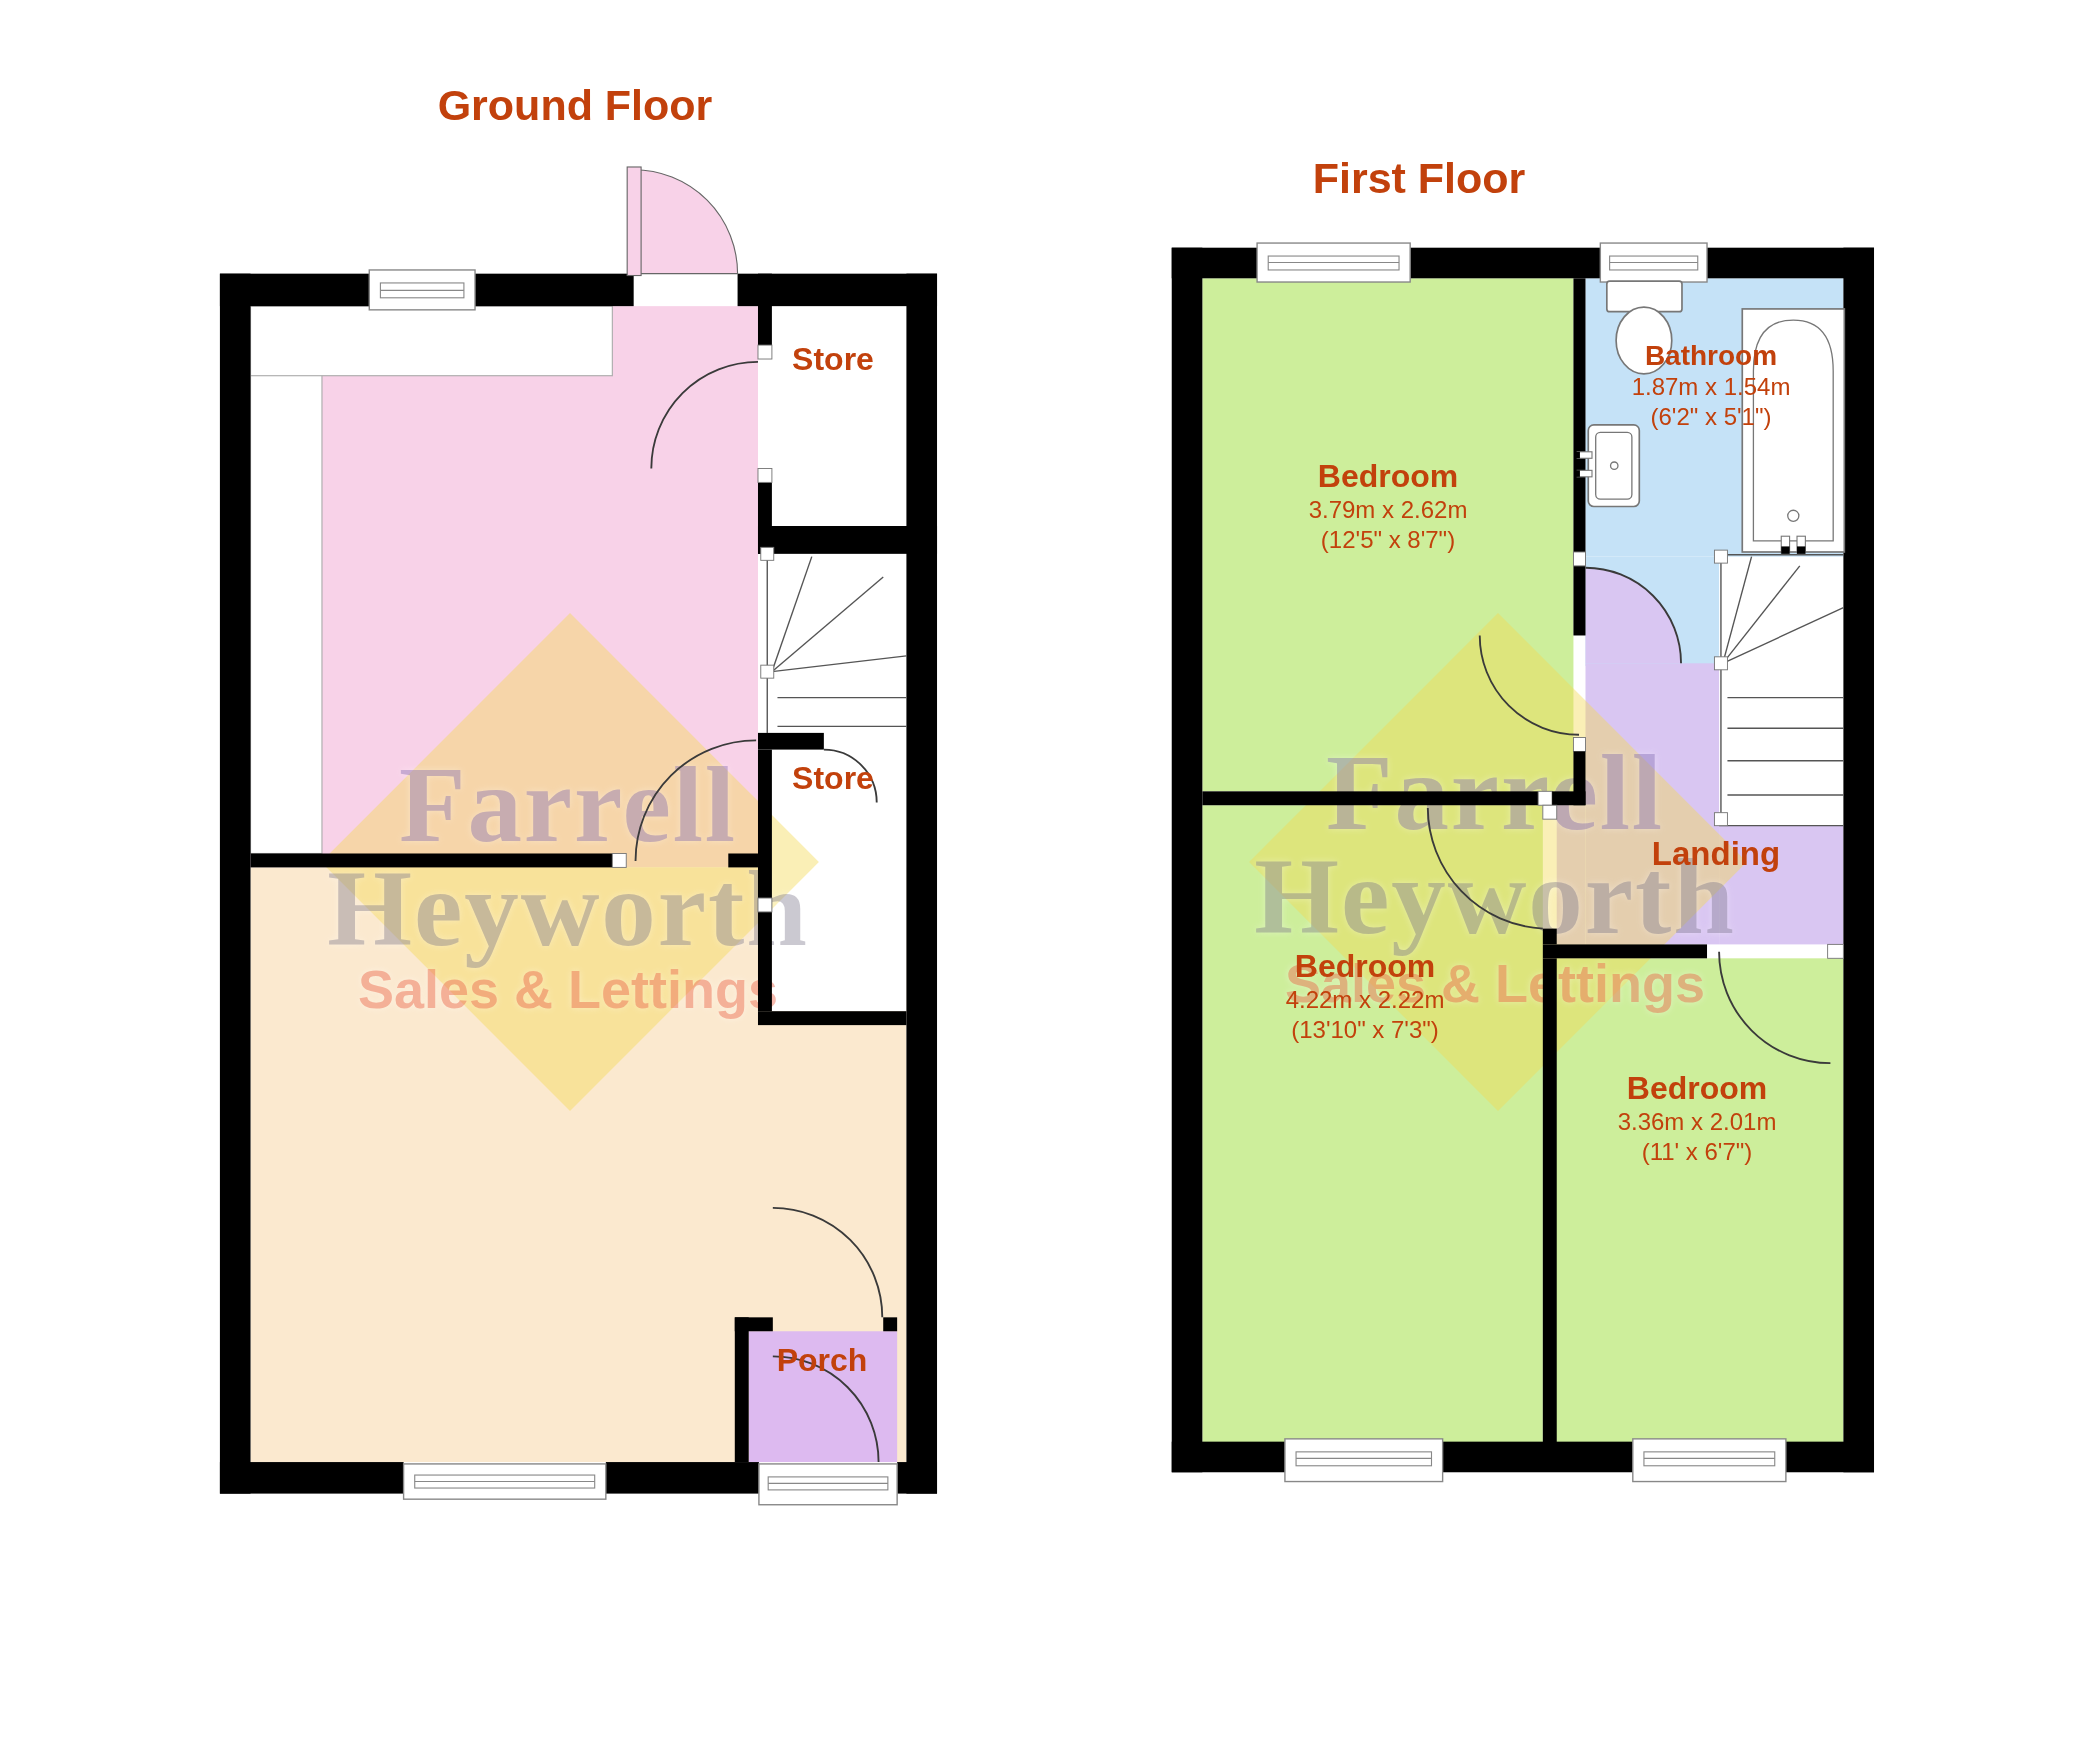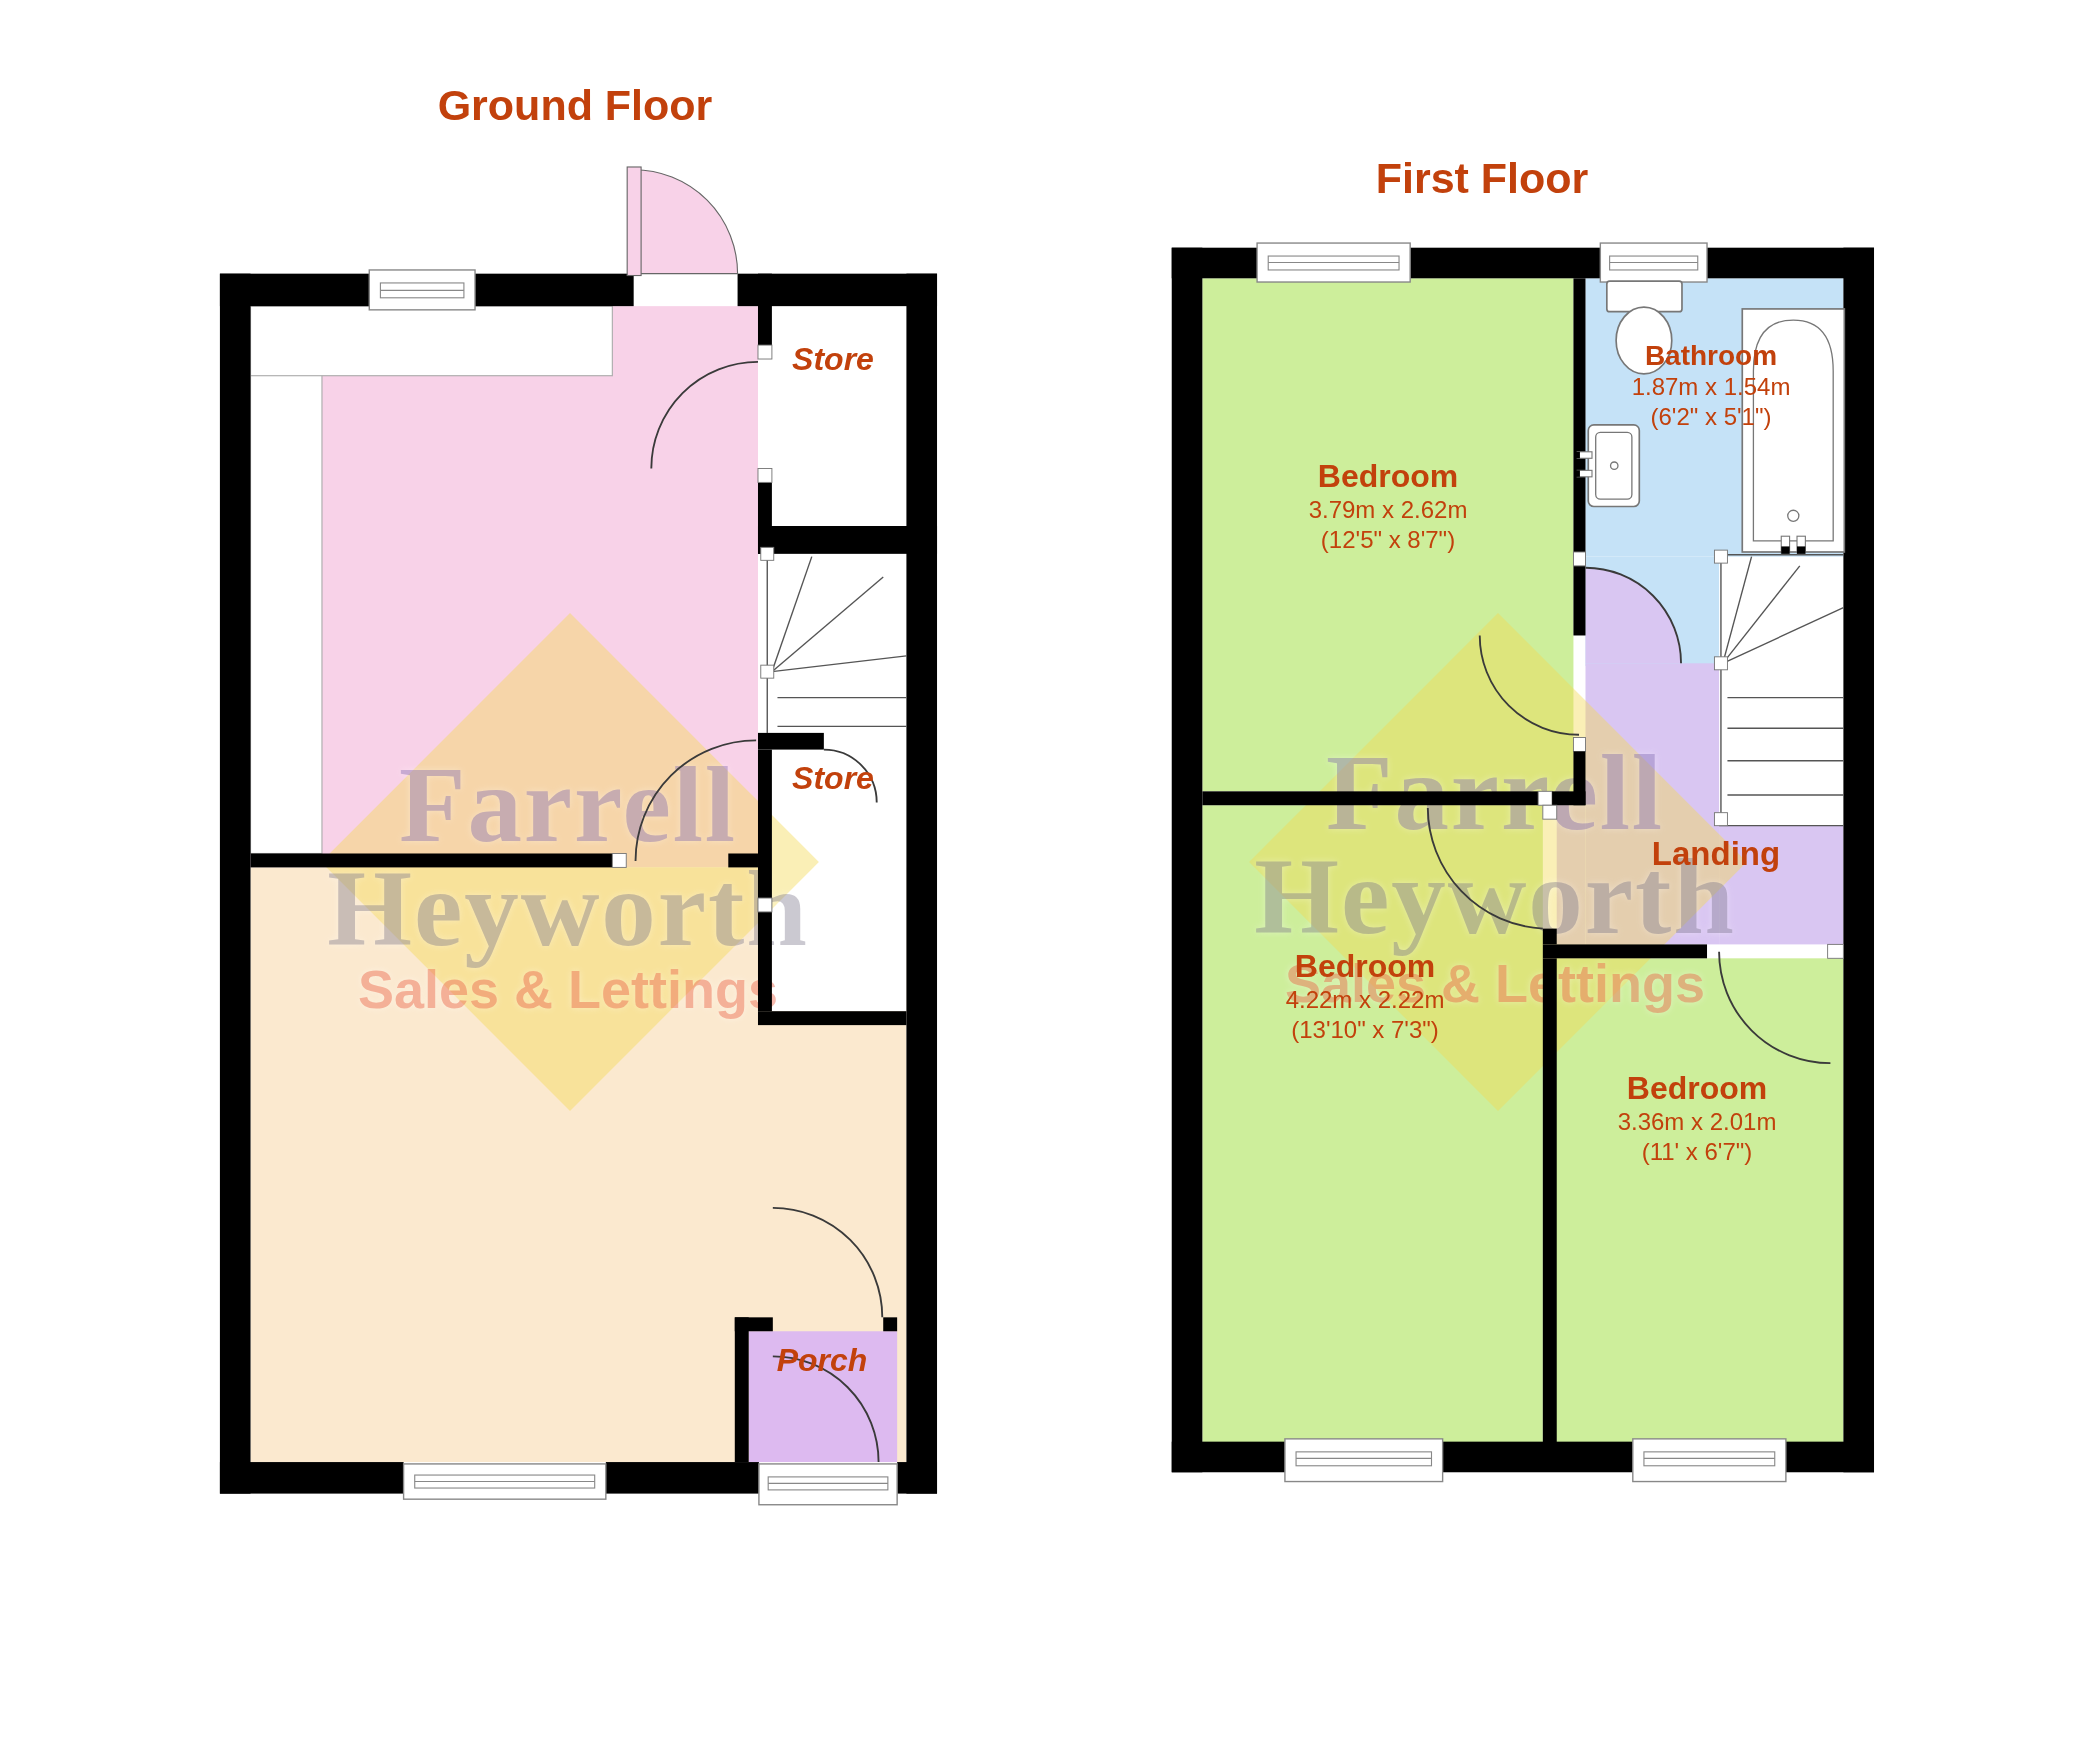--- a/index.html
+++ b/index.html
@@ -31,21 +31,21 @@
   .wm-row1,.wm-row2{font-size:109px;letter-spacing:1.9px;color:var(--c-watermarkPurple,#8f7bb9);}
   .wm-row2{color:#8d889a;}
   .wm-row3{font-family:"Liberation Sans",sans-serif;font-size:54px;font-weight:700;
            color:var(--c-watermarkSalmon,#ee7860);opacity:.5;}
 
   .layer-labels{position:absolute;left:0;top:0;width:100%;height:100%;}
   .lbl{position:absolute;transform:translate(-50%,-50%);text-align:center;white-space:nowrap;color:#c2410c;}
   .title{font-size:43px;font-weight:700;}
   .room-name{font-size:32px;font-weight:700;line-height:1.16;}
   .room-dims{font-size:24px;line-height:1.24;}
-  .room-name.md{font-size:32px;font-style:italic;}
+  .room-name.md{font-size:32px;}
   .room-name.sm{font-size:28px;margin-top:20px;}
   .room-dims.sm{font-size:24px;}
 </style>
 </head>
 <body>
 
 <div id="canvas">
 
   <svg class="layer-fills" width="2093" height="1758" viewBox="0 0 2256 1895">
 
@@ -227,21 +227,21 @@
       <circle class="fixthin" cx="1933" cy="556" r="6"></circle>
       <rect x="1920" y="578" width="9" height="18" fill="#fff" stroke="#777" stroke-width="1.2"></rect>
       <rect x="1937" y="578" width="9" height="18" fill="#fff" stroke="#777" stroke-width="1.2"></rect>
       <rect x="1920" y="589" width="9" height="8" fill="#000"></rect>
       <rect x="1937" y="589" width="9" height="8" fill="#000"></rect>
     </g>
   </svg>
 
   <div class="layer-labels">
     <div class="lbl title" style="left:575px;top:105px;">Ground Floor</div>
-    <div class="lbl title" style="left:1482px;top:178px;text-align:center;">First Floor</div>
+    <div class="lbl title" style="left:1419px;top:178px;text-align:center;">First Floor</div>
 
     <div class="lbl" style="left:833px;top:360px;">
       <div class="room-name md">Store</div>
     </div>
     <div class="lbl" style="left:833px;top:779px;">
       <div class="room-name md">Store</div>
     </div>
     <div class="lbl" style="left:822px;top:1361px;">
       <div class="room-name md">Porch</div>
     </div>

